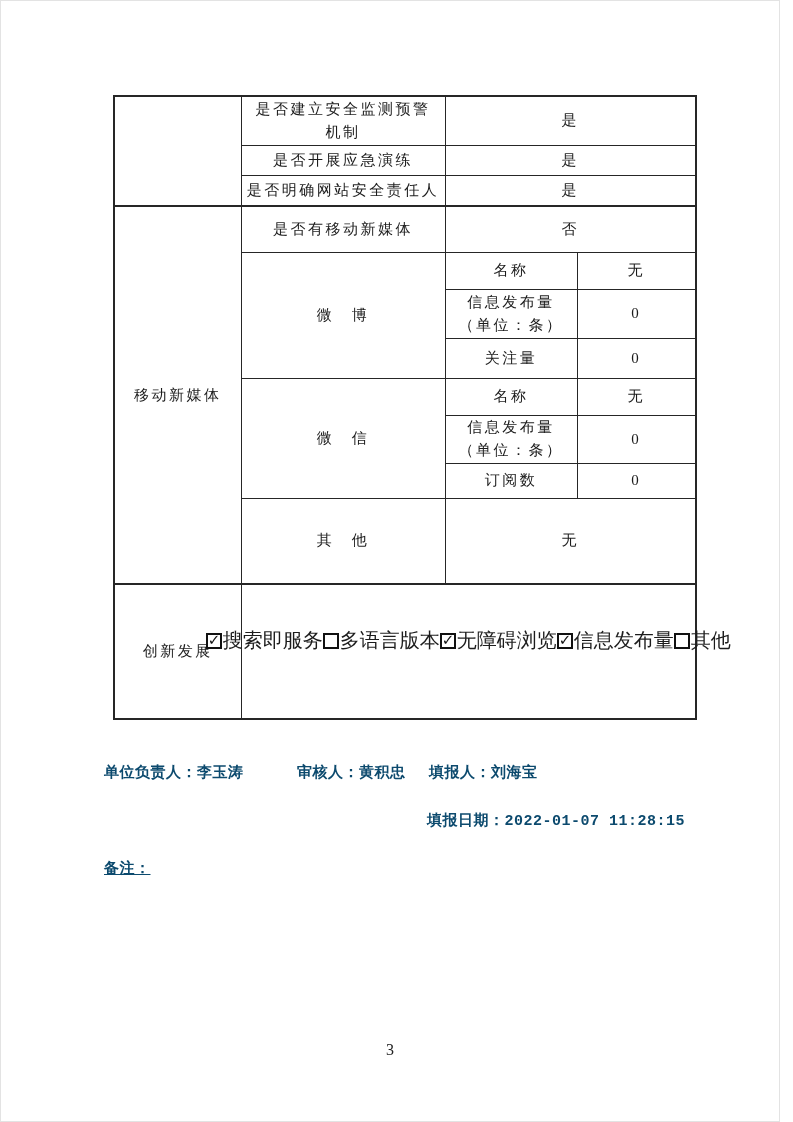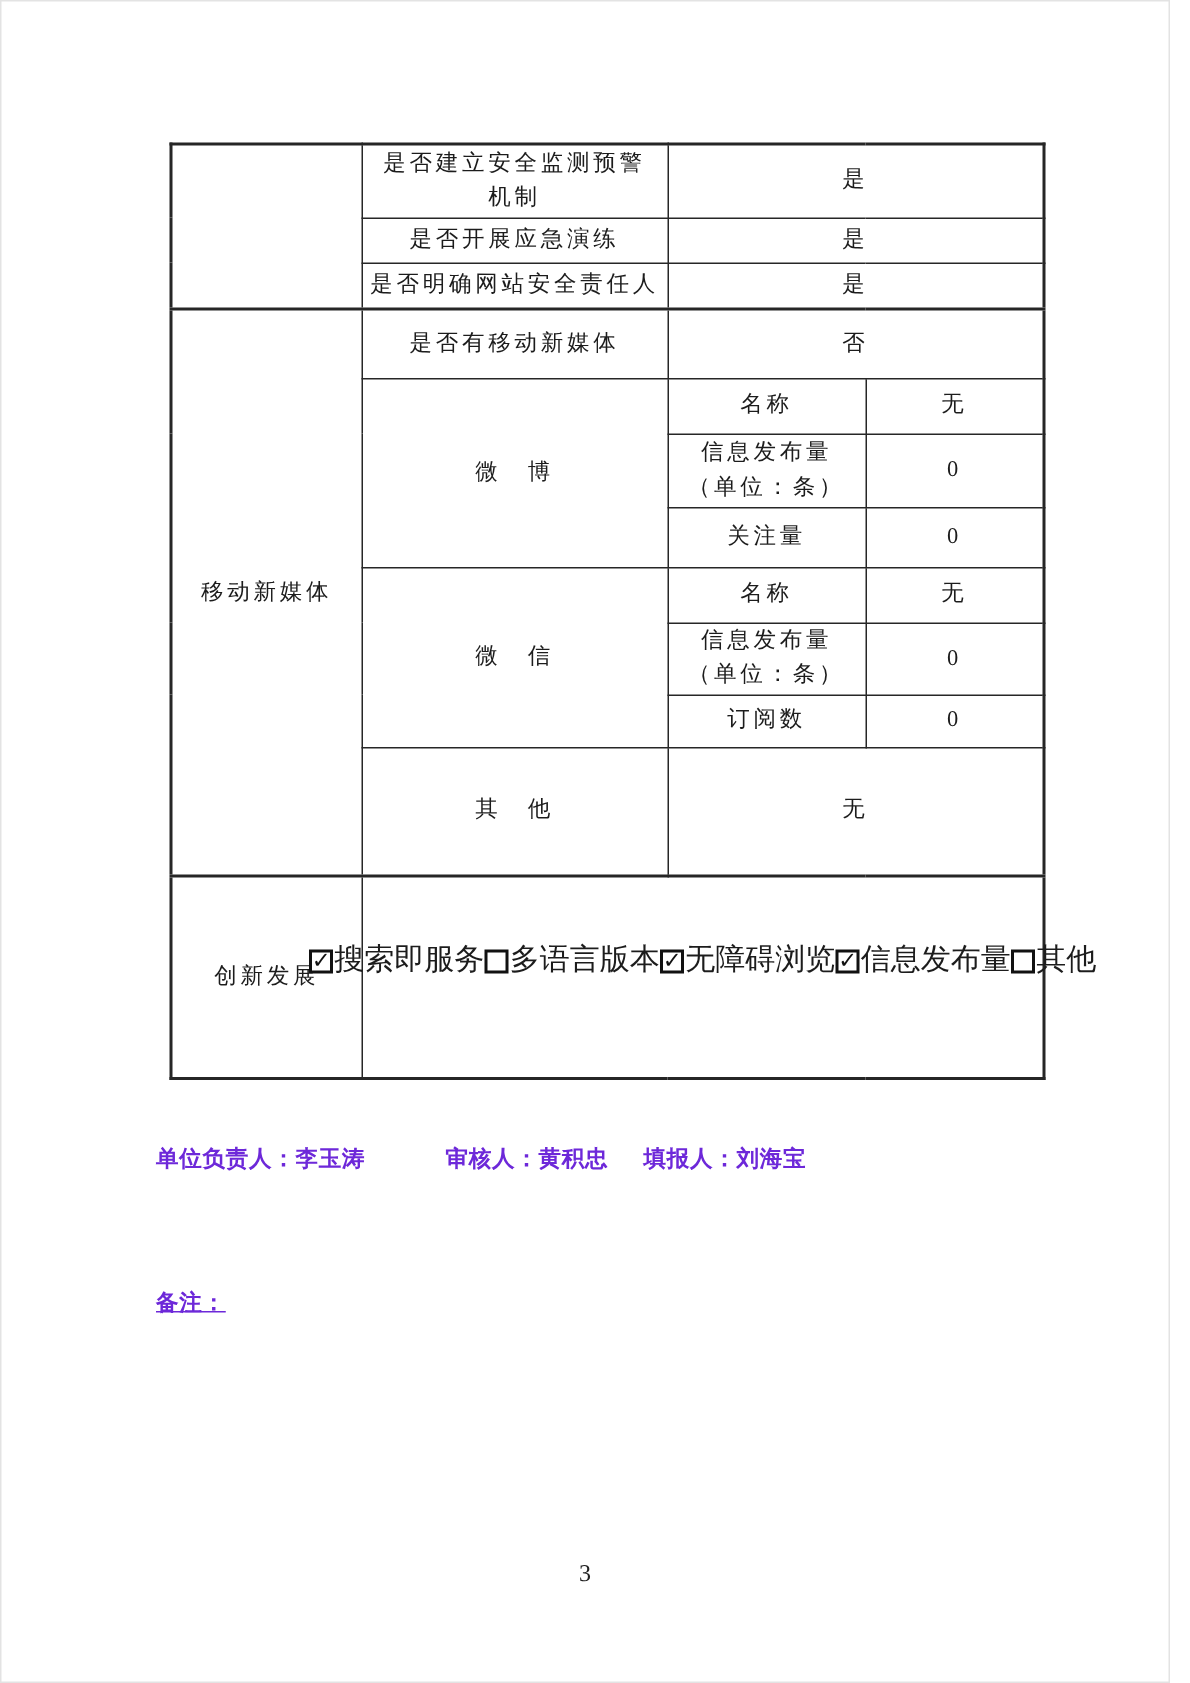--- a/index.html
+++ b/index.html
@@ -65,21 +65,21 @@
   }
 
   
   .f-item {
     position: absolute;
     font-family: "Liberation Sans", "DejaVu Sans", sans-serif;
     font-weight: 700;
     font-size: 15px;
     letter-spacing: 0.5px;
     white-space: nowrap;
-    color: #6d28d9;
+    color: #0c4a6e;
   }
   .f-item .num { font-family: "Liberation Mono", "DejaVu Sans Mono", monospace; font-size: 15px; }
   .pos-head     { left: 104px; top: 763px; }
   .pos-auditor  { left: 297px; top: 763px; font-family: Liberation Mono, monospace; }
   .pos-reporter { left: 429px; top: 763px; }
   .pos-phone    { left: 104px; top: 811px; }
   .pos-date     { left: 427px; top: 811px; }
   .pos-remarks  { left: 104px; top: 859px; text-decoration: underline; }
 
   .page-number {
@@ -180,17 +180,18 @@
               </span>
           </div>
         </td>
       </tr>
     </tbody>
   </table>
 
   <div class="f-item pos-head"><span>单位负责人：</span><span>李玉涛</span></div>
   <div class="f-item pos-auditor"><span>审核人：</span><span>黄积忠</span></div>
   <div class="f-item pos-reporter"><span>填报人：</span><span>刘海宝</span></div>
+  <div class="f-item pos-date"><span>填报日期：</span><span class="num">2022-01-07 11:28:15</span></div>
   <div class="f-item pos-remarks"><span>备注：</span></div>
 
   <div class="page-number">3</div>
 
 </div>
 
 </body></html>

